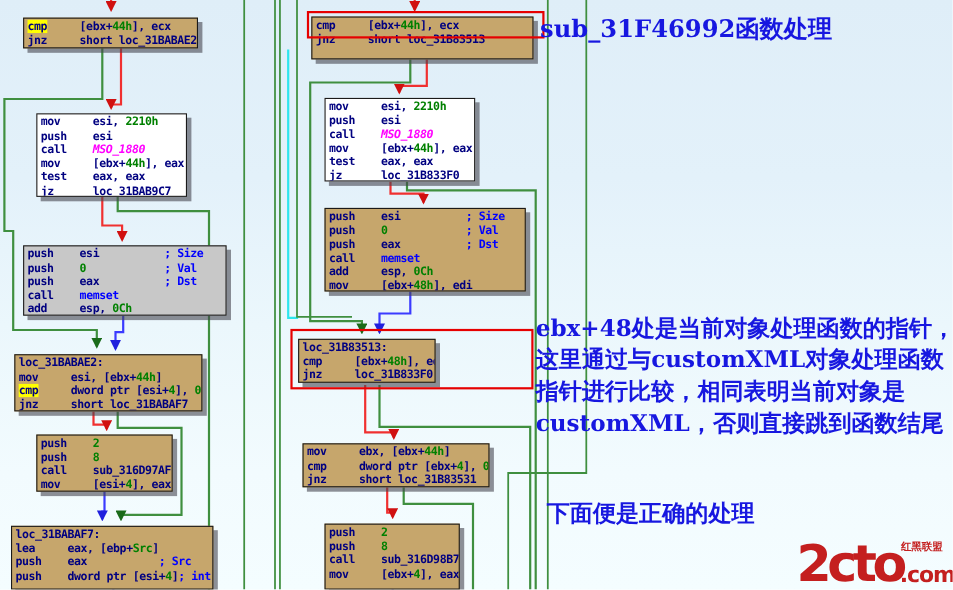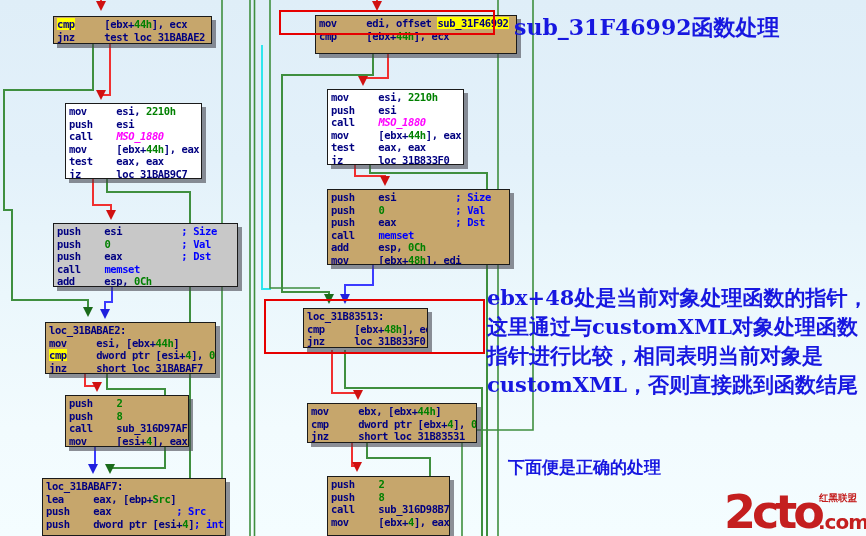--- a/index.html
+++ b/index.html
@@ -9,21 +9,20 @@
     background:linear-gradient(180deg,#dfeef8 0%, #e3f1fa 30%, #ebf7fc 55%, #f2fbfe 80%, #f4fdff 100%);
     font-family:"DejaVu Sans Mono",monospace;
   }
   #edges{position:absolute;left:0;top:0;z-index:1;}
   .blk{
     position:absolute; z-index:3; box-sizing:border-box;
     border:1px solid #1a1a1a; box-shadow:4px 4px 0 rgba(70,70,80,.6);
     padding:1px 3px; overflow:hidden; white-space:pre;
     font:bold 10.5px/12.5px "DejaVu Sans Mono",monospace; letter-spacing:-0.4px;
     cursor:default;
-    margin-left:32px;
   }
   .bg-tan{background:#c6a66c;}
   .bg-white{background:#ffffff;}
   .bg-gray{background:#c8c8c8;}
   .ln{white-space:pre;}
   .t-m{color:#000080;}
   .t-n{color:#008000;}
   .t-c{color:#ff00ff;font-style:italic;}
   .t-b{color:#0000ff;}
   .t-y{color:#000080;background:#ffff00;}
@@ -96,48 +95,48 @@
       <path d="M373,265 V285 H345 V302" stroke="#3b3bff" marker-end="url(#arB)"></path>
       <path d="M332,350 V393 H358 V398" stroke="#f03030" marker-end="url(#arR)"></path>
       <path d="M345,350 V388 H482 V536" stroke="#3f8f3f"></path>
       <path d="M352,443 V466 H357 V470" stroke="#f03030" marker-end="url(#arR)"></path>
       <path d="M367,443 V458 H430 V536" stroke="#3f8f3f"></path>
       <path d="M357,530 V536" stroke="#3b3bff"></path>
     </g>
   </svg>
 
   <div id="blocks">
-      <div class="blk bg-tan" style="left: 21px; top: 16px; width: 159px; height: 28px;"><div class="ln"><span class="t-y">cmp</span><span class="t-m">     [ebx+</span><span class="t-n">44h</span><span class="t-m">], ecx</span></div><div class="ln"><span class="t-m">jnz     test loc_31BABAE2</span></div></div>
+      <div class="blk bg-tan" style="left: 21px; top: 16px; width: 159px; height: 28px;"><div class="ln"><span class="t-y">cmp</span><span class="t-m">     [ebx+</span><span class="t-n">44h</span><span class="t-m">], ecx</span></div><div class="ln"><span class="t-m">jnz     short loc_31BABAE2</span></div></div>
       <div class="blk bg-white" style="left: 33px; top: 103px; width: 137px; height: 76px;"><div class="ln"><span class="t-m">mov     esi, </span><span class="t-n">2210h</span></div><div class="ln"><span class="t-m">push    esi</span></div><div class="ln"><span class="t-m">call    </span><span class="t-c">MSO_1880</span></div><div class="ln"><span class="t-m">mov     [ebx+</span><span class="t-n">44h</span><span class="t-m">], eax</span></div><div class="ln"><span class="t-m">test    eax, eax</span></div><div class="ln"><span class="t-m">jz      loc_31BAB9C7</span></div></div>
       <div class="blk bg-gray" style="left: 21px; top: 223px; width: 185px; height: 64px;"><div class="ln"><span class="t-m">push    esi</span><span class="t-m">          </span><span class="t-b">; Size</span></div><div class="ln"><span class="t-m">push    </span><span class="t-n">0</span><span class="t-m">            </span><span class="t-b">; Val</span></div><div class="ln"><span class="t-m">push    eax</span><span class="t-m">          </span><span class="t-b">; Dst</span></div><div class="ln"><span class="t-m">call    </span><span class="t-b">memset</span></div><div class="ln"><span class="t-m">add     esp, </span><span class="t-n">0Ch</span></div></div>
       <div class="blk bg-tan" style="left: 13px; top: 322px; width: 171px; height: 52px;"><div class="ln"><span class="t-m">loc_31BABAE2:</span></div><div class="ln"><span class="t-m">mov     esi, [ebx+</span><span class="t-n">44h</span><span class="t-m">]</span></div><div class="ln"><span class="t-y">cmp</span><span class="t-m">     dword ptr [esi+</span><span class="t-n">4</span><span class="t-m">], </span><span class="t-n">0</span></div><div class="ln"><span class="t-m">jnz     short loc_31BABAF7</span></div></div>
       <div class="blk bg-tan" style="left: 33px; top: 395px; width: 124px; height: 52px;"><div class="ln"><span class="t-m">push    </span><span class="t-n">2</span></div><div class="ln"><span class="t-m">push    </span><span class="t-n">8</span></div><div class="ln"><span class="t-m">call    sub_316D97AF</span></div><div class="ln"><span class="t-m">mov     [esi+</span><span class="t-n">4</span><span class="t-m">], eax</span></div></div>
       <div class="blk bg-tan" style="left: 10px; top: 478px; width: 184px; height: 58px;"><div class="ln"><span class="t-m">loc_31BABAF7:</span></div><div class="ln"><span class="t-m">lea     eax, [ebp+</span><span class="t-n">Src</span><span class="t-m">]</span></div><div class="ln"><span class="t-m">push    eax</span><span class="t-m">           </span><span class="t-b">; Src</span></div><div class="ln"><span class="t-m">push    dword ptr [esi+</span><span class="t-n">4</span><span class="t-m">]</span><span class="t-b">; int</span></div></div>
-      <div class="blk bg-tan" style="left: 283px; top: 15px; width: 202px; height: 39px;"><div class="ln"><span class="t-m">mov     edi, offset </span><span class="t-y">sub_31F46992</span></div><div class="ln"><span class="t-m">cmp     [ebx+</span><span class="t-n">44h</span><span class="t-m">], ecx</span></div></div>
+      <div class="blk bg-tan" style="left: 283px; top: 15px; width: 202px; height: 39px;"><div class="ln"><span class="t-m">cmp     [ebx+</span><span class="t-n">44h</span><span class="t-m">], ecx</span></div><div class="ln"><span class="t-m">jnz     short loc_31B83513</span></div></div>
       <div class="blk bg-white" style="left: 295px; top: 89px; width: 137px; height: 76px;"><div class="ln"><span class="t-m">mov     esi, </span><span class="t-n">2210h</span></div><div class="ln"><span class="t-m">push    esi</span></div><div class="ln"><span class="t-m">call    </span><span class="t-c">MSO_1880</span></div><div class="ln"><span class="t-m">mov     [ebx+</span><span class="t-n">44h</span><span class="t-m">], eax</span></div><div class="ln"><span class="t-m">test    eax, eax</span></div><div class="ln"><span class="t-m">jz      loc_31B833F0</span></div></div>
       <div class="blk bg-tan" style="left: 295px; top: 189px; width: 183px; height: 76px;"><div class="ln"><span class="t-m">push    esi</span><span class="t-m">          </span><span class="t-b">; Size</span></div><div class="ln"><span class="t-m">push    </span><span class="t-n">0</span><span class="t-m">            </span><span class="t-b">; Val</span></div><div class="ln"><span class="t-m">push    eax</span><span class="t-m">          </span><span class="t-b">; Dst</span></div><div class="ln"><span class="t-m">call    </span><span class="t-b">memset</span></div><div class="ln"><span class="t-m">add     esp, </span><span class="t-n">0Ch</span></div><div class="ln"><span class="t-m">mov     [ebx+</span><span class="t-n">48h</span><span class="t-m">], edi</span></div></div>
       <div class="blk bg-tan" style="left: 271px; top: 308px; width: 125px; height: 40px;"><div class="ln"><span class="t-m">loc_31B83513:</span></div><div class="ln"><span class="t-m">cmp     [ebx+</span><span class="t-n">48h</span><span class="t-m">], edi</span></div><div class="ln"><span class="t-m">jnz     loc_31B833F0</span></div></div>
       <div class="blk bg-tan" style="left: 275px; top: 403px; width: 170px; height: 40px;"><div class="ln"><span class="t-m">mov     ebx, [ebx+</span><span class="t-n">44h</span><span class="t-m">]</span></div><div class="ln"><span class="t-m">cmp     dword ptr [ebx+</span><span class="t-n">4</span><span class="t-m">], </span><span class="t-n">0</span></div><div class="ln"><span class="t-m">jnz     short loc_31B83531</span></div></div>
       <div class="blk bg-tan" style="left: 295px; top: 476px; width: 123px; height: 60px;"><div class="ln"><span class="t-m">push    </span><span class="t-n">2</span></div><div class="ln"><span class="t-m">push    </span><span class="t-n">8</span></div><div class="ln"><span class="t-m">call    sub_316D98B7</span></div><div class="ln"><span class="t-m">mov     [ebx+</span><span class="t-n">4</span><span class="t-m">], eax</span></div></div>
     </div>
   <div id="hl-layer">
       <div class="hl-box" style="left: 279px; top: 10px; width: 212px; height: 21px;"></div>
       <div class="hl-box" style="left: 264px; top: 299px; width: 217px; height: 51px;"></div>
     </div>
   <div id="anno-layer">
-      <div class="anno" style="left: 514px; top: 13px; font-size: 22px; line-height: 29px;">
+      <div class="anno" style="left: 491px; top: 13px; font-size: 22px; line-height: 29px;">
         <span class="al">sub_31F46992函数处理</span>
       </div>
       <div class="anno" style="left: 487px; top: 283px; font-size: 21px; line-height: 29px;">
         <span class="al">ebx+48处是当前对象处理函数的指针，</span>
         <span class="al">这里通过与customXML对象处理函数</span>
         <span class="al">指针进行比较，相同表明当前对象是</span>
         <span class="al">customXML，否则直接跳到函数结尾</span>
       </div>
-      <div class="anno" style="left: 508px; top: 452px; font-size: 17px; line-height: 30px;">
+      <div class="anno" style="left: 497px; top: 452px; font-size: 21px; line-height: 30px;">
         <span class="al">下面便是正确的处理</span>
       </div>
     </div>
 
   <div id="watermark">
     <span id="wm-main">2cto</span>
     <span id="wm-suffix">.com</span>
     <span id="wm-tag">红黑联盟</span>
   </div>
 </div>

